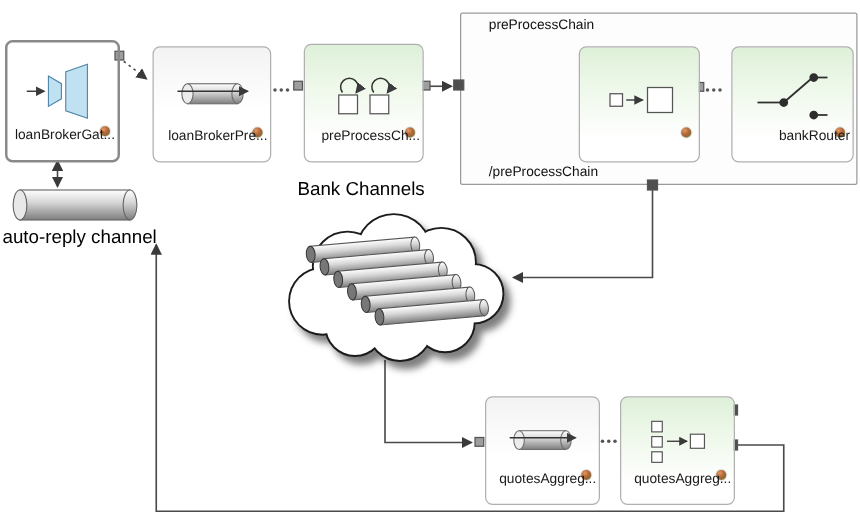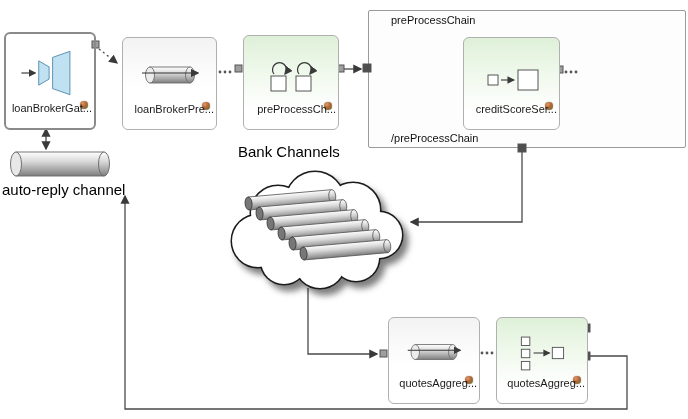--- a/index.html
+++ b/index.html
@@ -133,23 +133,39 @@
 
   <div class="node green" style="left:463px;top:37px;width:95px;height:91px">
     <div class="icon-area">
       <svg width="64" height="50" viewBox="0 0 64 50">
         <rect x="8" y="24" width="10" height="10" fill="#ffffff" stroke="#555"></rect>
         <line x1="21" y1="29" x2="34" y2="29" stroke="#333" stroke-width="1.1" marker-end="url(#arr)"></line>
         <rect x="38" y="19" width="20" height="20" fill="#ffffff" stroke="#555"></rect>
       </svg>
     </div>
     <span class="logo"></span>
-    <div class="node-label">creditScoreSer...</div>
-  </div>
-
+  </div>
+
+  <div class="node green" style="left:585px;top:37px;width:96px;height:91px">
+    <div class="icon-area">
+      <svg width="64" height="56" viewBox="0 0 64 56">
+        <g stroke="#2e2e2e" stroke-width="1.4" fill="#2e2e2e">
+          <line x1="4" y1="34" x2="24" y2="34"></line>
+          <circle cx="25" cy="34" r="2.8"></circle>
+          <line x1="25" y1="34" x2="47" y2="15"></line>
+          <circle cx="49" cy="14" r="2.8"></circle>
+          <line x1="49" y1="14" x2="60" y2="14"></line>
+          <circle cx="49" cy="44" r="2.8"></circle>
+          <line x1="49" y1="44" x2="60" y2="44"></line>
+        </g>
+      </svg>
+    </div>
+    <span class="logo"></span>
+    <div class="node-label">bankRouter</div>
+  </div>
 
   <div class="node white" style="left:388px;top:317px;width:90px;height:85px">
     <div class="icon-area">
       <svg width="60" height="42" viewBox="0 0 64 44">
         <rect x="12" y="13" width="40" height="16" fill="url(#gradCyl)" stroke="#6e6e6e" stroke-width="0.9"></rect>
         <ellipse cx="52" cy="21" rx="4.5" ry="8" fill="url(#gradCyl)" stroke="#6e6e6e" stroke-width="0.9"></ellipse>
         <ellipse cx="12" cy="21" rx="4.5" ry="8" fill="#ececec" stroke="#6e6e6e" stroke-width="0.9"></ellipse>
         <line x1="4" y1="19" x2="60" y2="19" stroke="#333" stroke-width="1.2" marker-end="url(#arr)"></line>
       </svg>
     </div>

